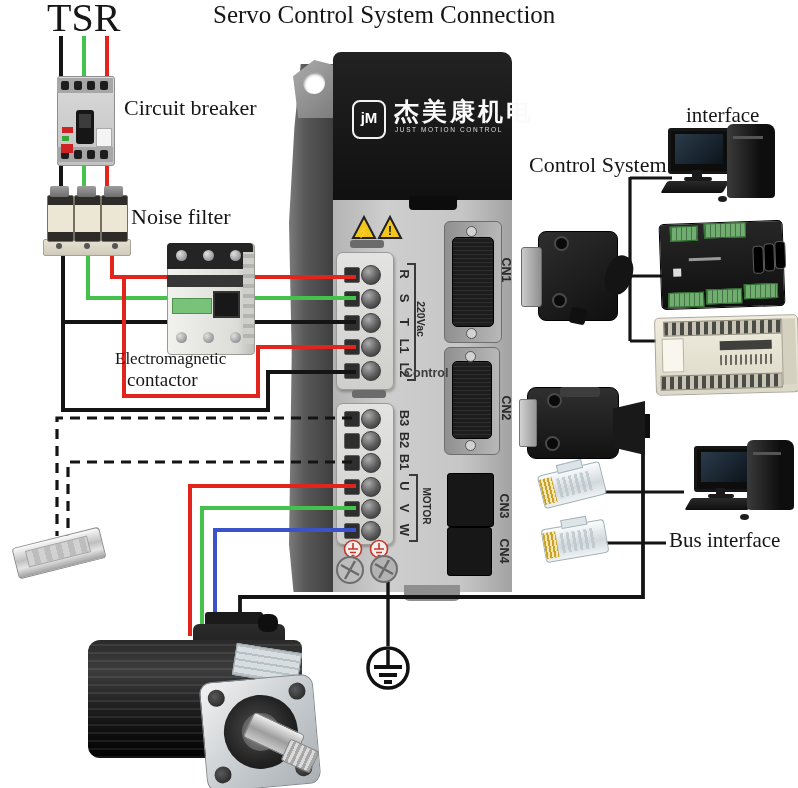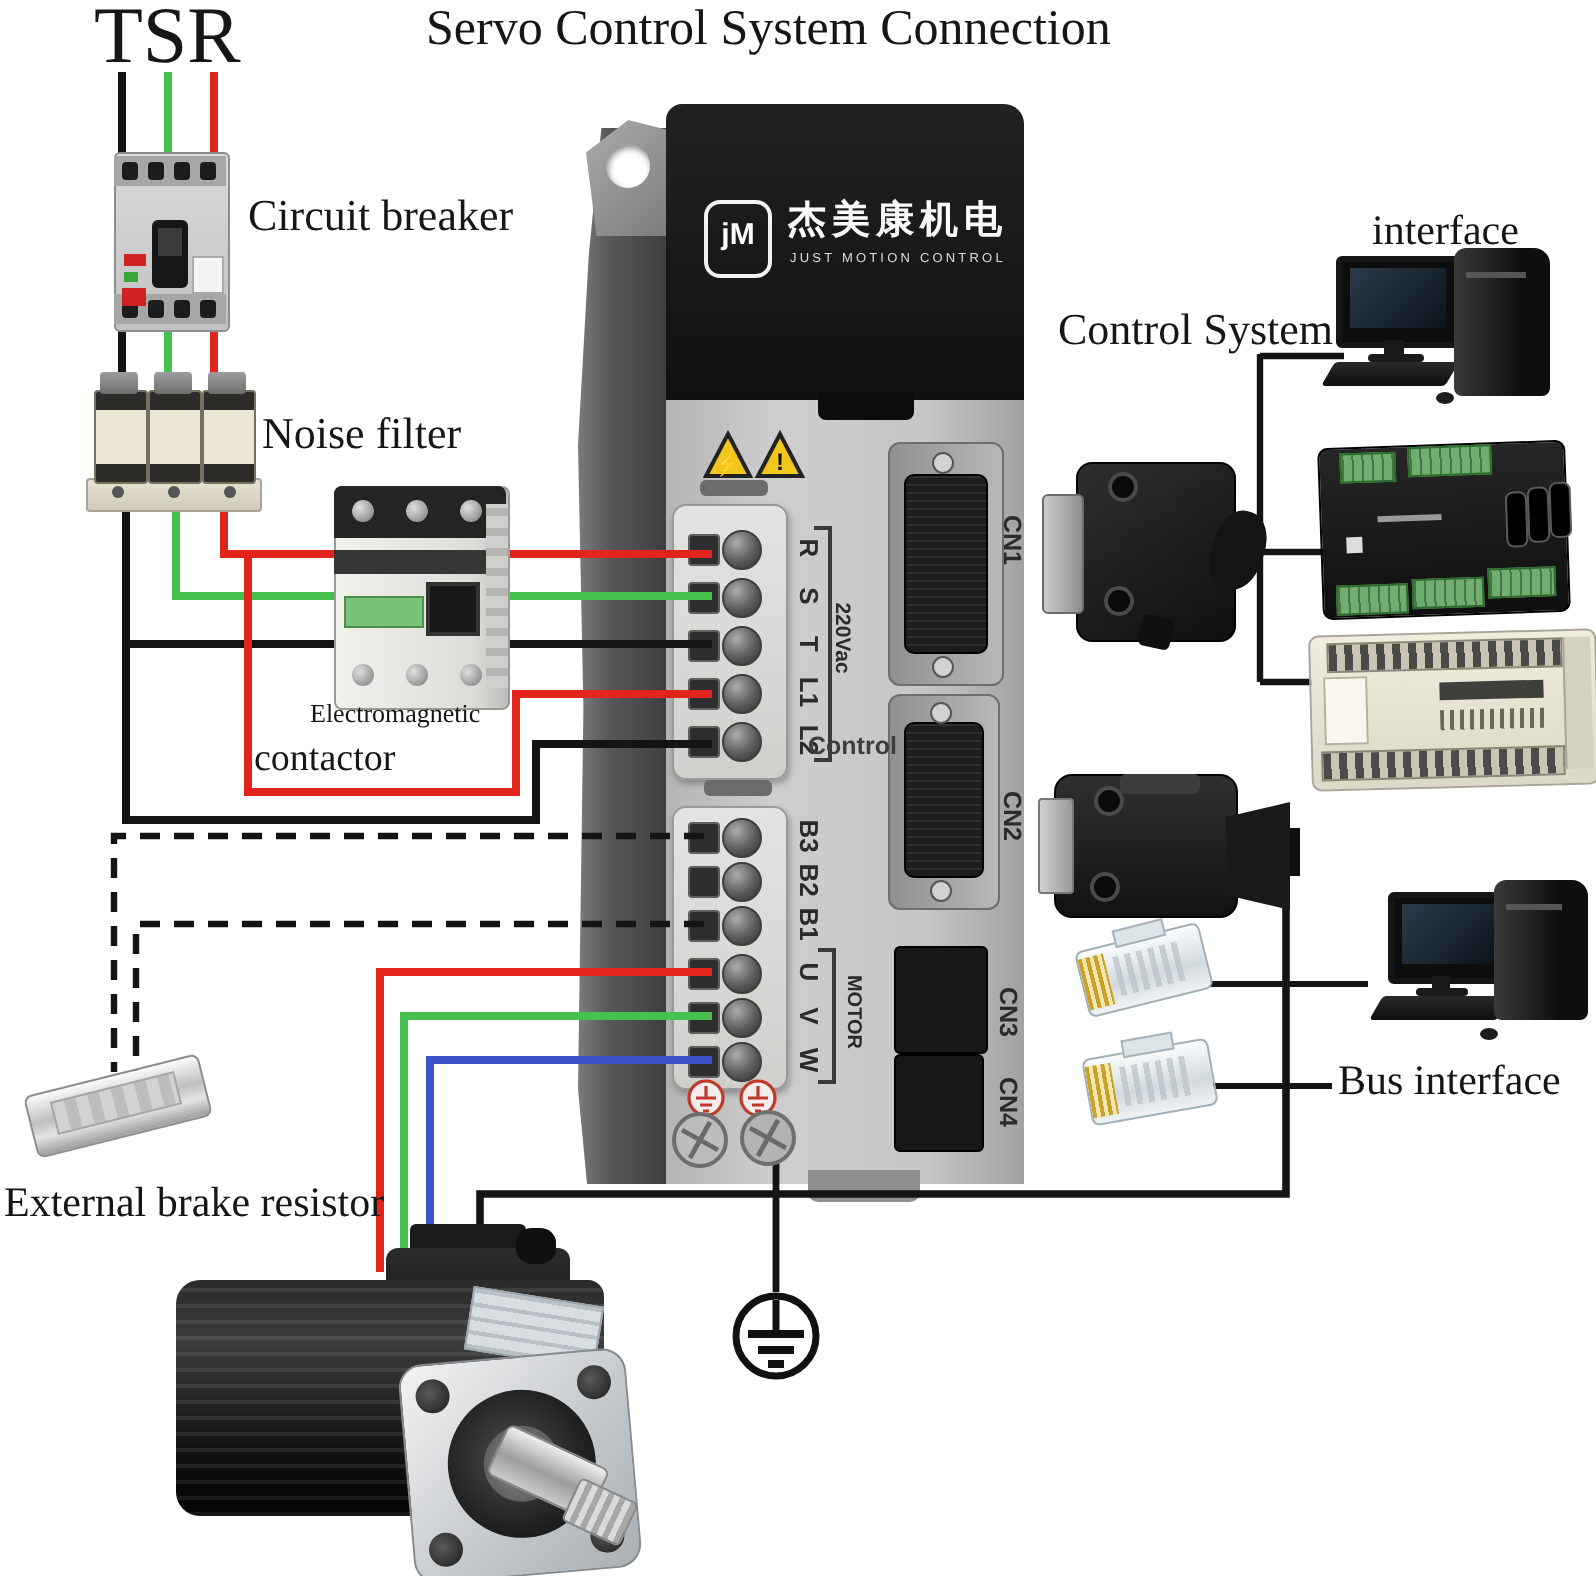--- a/index.html
+++ b/index.html
@@ -18,21 +18,21 @@
     background:linear-gradient(135deg,#ababab,#7b7b7b);
     clip-path:polygon(0 28%,48% 0,100% 10%,100% 100%,12% 100%);}
   .tab-hole{left:303px;top:72px;width:22px;height:22px;border-radius:50%;background:#fff;
     box-shadow:inset 1px 2px 3px rgba(0,0,0,.45);z-index:3;}
   .panel{left:333px;top:52px;width:179px;height:148px;z-index:3;
     background:linear-gradient(180deg,#222,#101010);border-radius:8px 10px 0 0;}
   .panel-notch{left:409px;top:196px;width:48px;height:14px;background:#0c0c0c;
     border-radius:0 0 4px 4px;z-index:4;}
   .logo-box{left:352px;top:100px;width:30px;height:35px;border:2.5px solid #f2f2f2;border-radius:8px;
     color:#fff;font:bold 15px/32px "Liberation Sans",sans-serif;text-align:center;z-index:4;}
-  .logo-cn{left:394px;top:98px;color:#fafafa;font-weight:bold;font-size:19px;line-height:26px;
+  .logo-cn{left:394px;top:98px;color:#fafafa;font-weight:bold;font-size:25px;line-height:26px;
     letter-spacing:3px;font-family:"Liberation Sans","DejaVu Sans",sans-serif;z-index:4;}
   .logo-en{left:395px;top:126px;color:#ddd;font-size:6.5px;line-height:8px;letter-spacing:1.6px;
     font-family:"Liberation Sans",sans-serif;z-index:4;}
   .drv-body{left:333px;top:200px;width:179px;height:392px;z-index:1;
     background:linear-gradient(90deg,#b4b4b4,#cecece 30%,#c6c6c6 72%,#a2a2a2);}
   .drv-foot{left:404px;top:585px;width:56px;height:16px;background:#8f8f8f;
     border-radius:0 0 5px 5px;z-index:2;}
   .tb{position:absolute;background:linear-gradient(180deg,#e3e3e1,#cfcfcc);border:1px solid #9a9a9a;
     border-radius:7px;box-shadow:1px 2px 3px rgba(0,0,0,.28);z-index:2;}
   .tsq{position:absolute;width:14px;height:14px;background:#2e2e2e;border:1px solid #5f5f5f;
@@ -424,19 +424,18 @@
   <div class="pcp" style="left:708px;top:494px;width:26px;height:4px;border-radius:2px;"></div>
   <div class="kbd" style="left:688px;top:498px;width:64px;"></div>
   <div class="twr" style="left:747px;top:440px;width:47px;height:70px;"></div>
   <div class="twr-line" style="left:753px;top:452px;width:28px;"></div>
   <div class="mouse" style="left:740px;top:514px;"></div>
 
   <span class="lbl" style="left:213px;top:1px;font-size:25px;">Servo Control System Connection</span>
   <span class="lbl" style="left:47px;top:-6px;font-size:40px;">TSR</span>
   <span class="lbl" style="left:131px;top:204px;font-size:22px;">Noise filter</span>
   <span class="lbl" style="left:124px;top:95px;font-size:22px;">Circuit breaker</span>
-  <span class="lbl" style="left:115px;top:349px;font-size:13px;margin-left:40px;">Electromagnetic</span>
+  <span class="lbl" style="left:115px;top:349px;font-size:17px;">Electromagnetic</span>
   <span class="lbl" style="left:127px;top:369px;font-size:19px;">contactor</span>
-  <span class="lbl" style="left:2px;top:589px;font-size:21px;">External brake resistor</span>
   <span class="lbl" style="left:529px;top:152px;font-size:22px;">Control System</span>
   <span class="lbl" style="left:686px;top:103px;font-size:21px;">interface</span>
   <span class="lbl" style="left:669px;top:528px;font-size:21px;">Bus interface</span>
 </div>
 
 </body></html>

